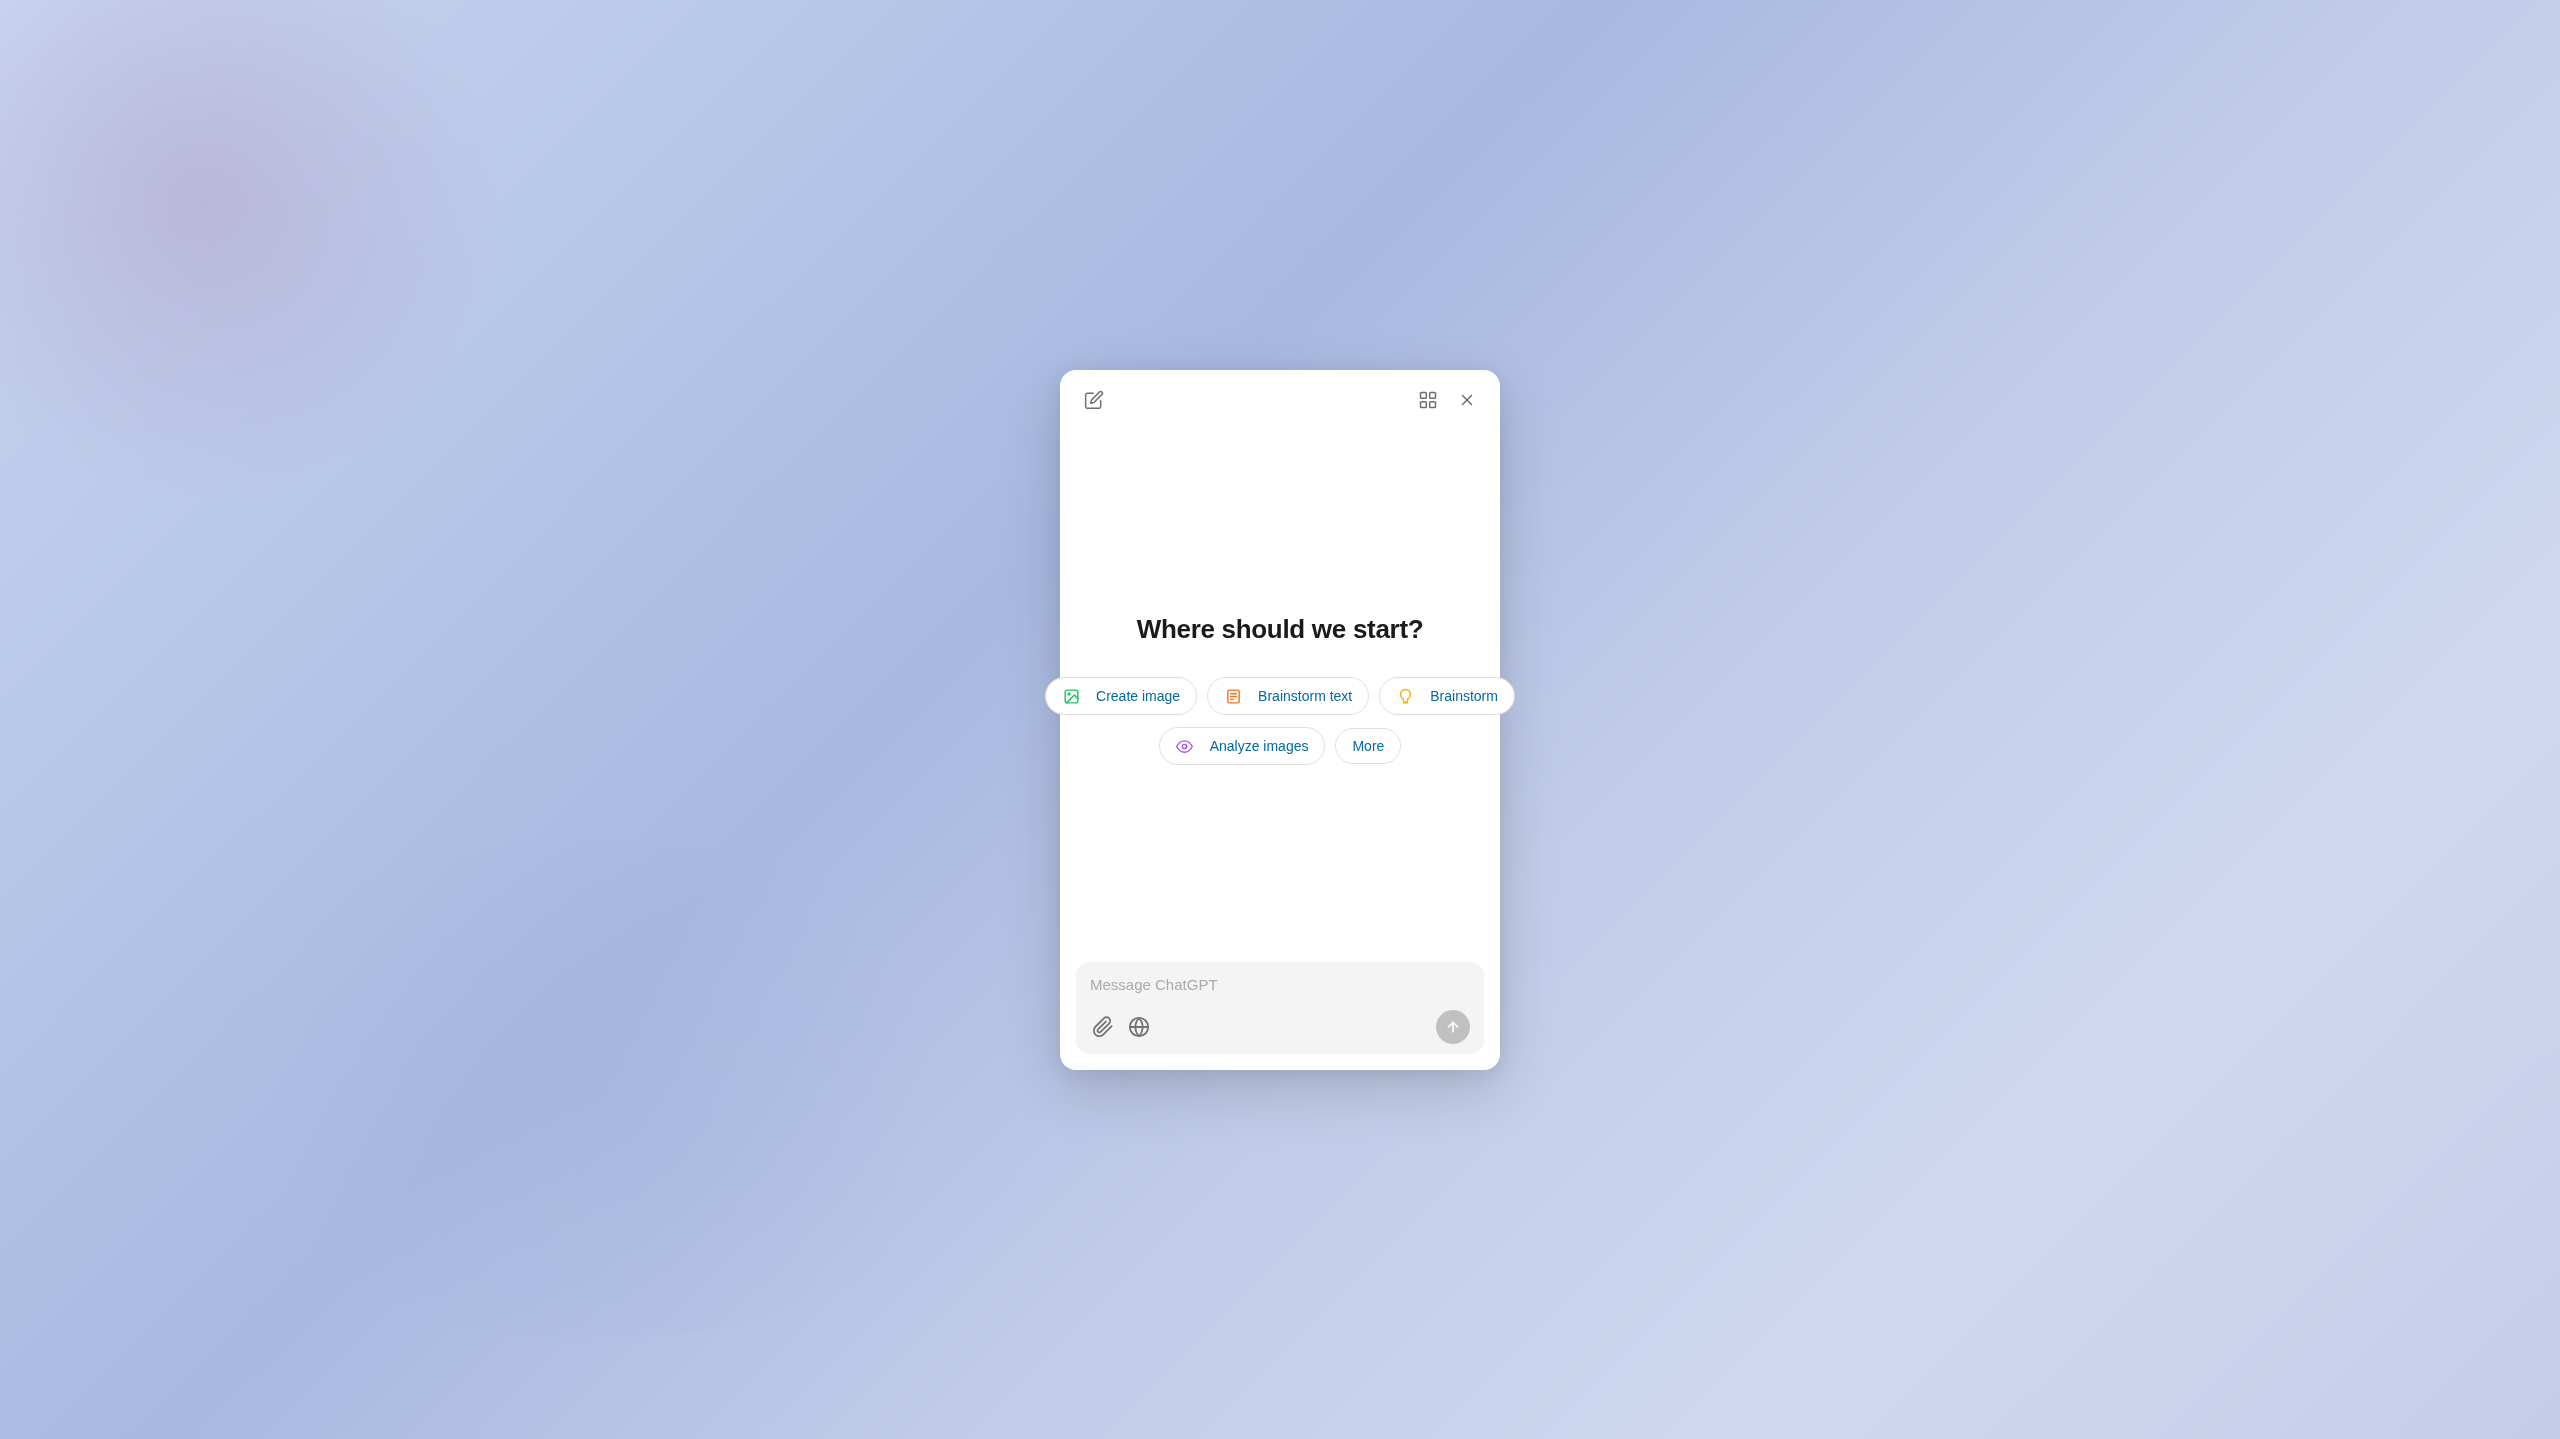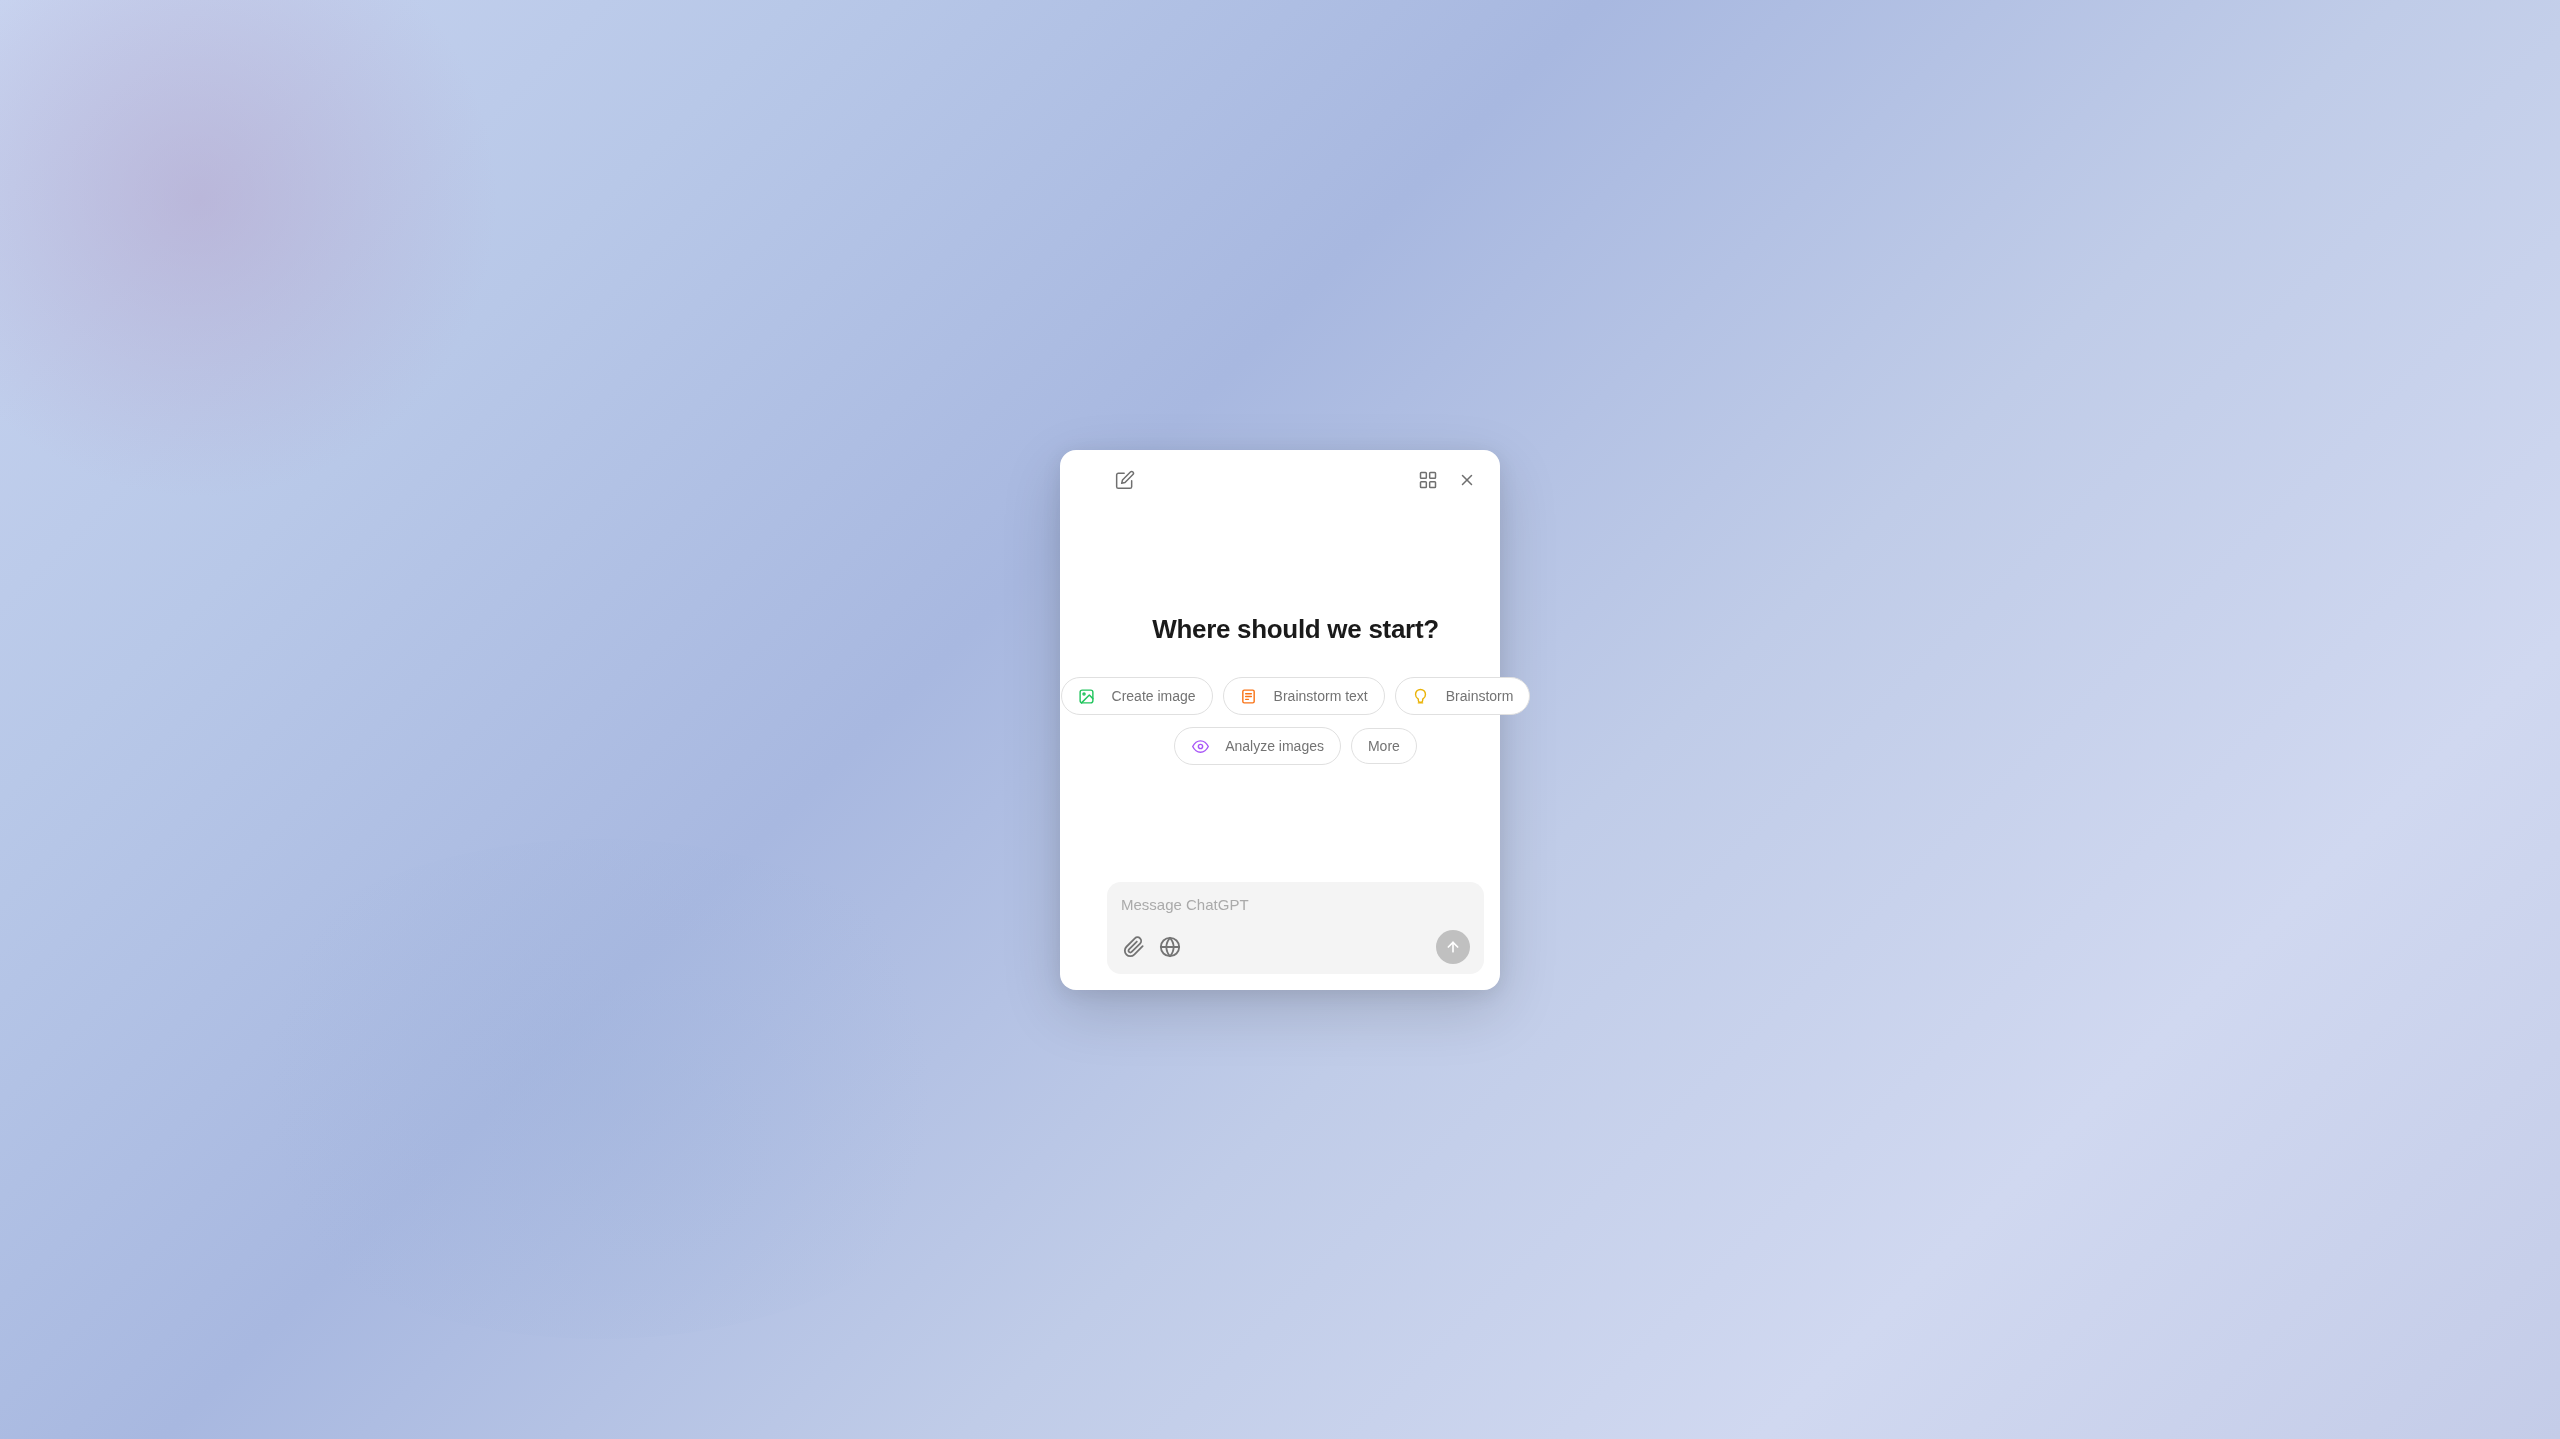--- a/index.html
+++ b/index.html
@@ -37,29 +37,28 @@
       bottom: 100px;
       left: 200px;
       width: 800px;
       height: 500px;
       background: radial-gradient(circle, rgba(160, 180, 220, 0.4) 0%, transparent 70%);
       border-radius: 50%;
     }
 
     .chat-window {
       width: 440px;
-      height: 540px;
+      height: 700px;
       background: #ffffff;
       border-radius: 16px;
       box-shadow: 0 20px 60px rgba(0, 0, 0, 0.15), 0 4px 20px rgba(0, 0, 0, 0.08);
       display: flex;
       flex-direction: column;
       position: relative;
       z-index: 10;
-      padding-left: 31px;
     }
 
     .window-header {
       display: flex;
       align-items: center;
       justify-content: space-between;
       padding: 16px 20px;
       flex-shrink: 0;
     }
 
@@ -121,21 +120,21 @@
     .suggestion-btn {
       display: flex;
       align-items: center;
       gap: 16px;
       padding: 9px 16px;
       border: 1.5px solid #e0e0e0;
       border-radius: 100px;
       background: #ffffff;
       cursor: pointer;
       font-size: 14px;
-      color: #737373;
+      color: #0369a1;
       font-weight: 500;
       white-space: nowrap;
       transition: background 0.15s;
     }
 
     .btn-icon {
       width: 18px;
       height: 18px;
       display: flex;
       align-items: center;

